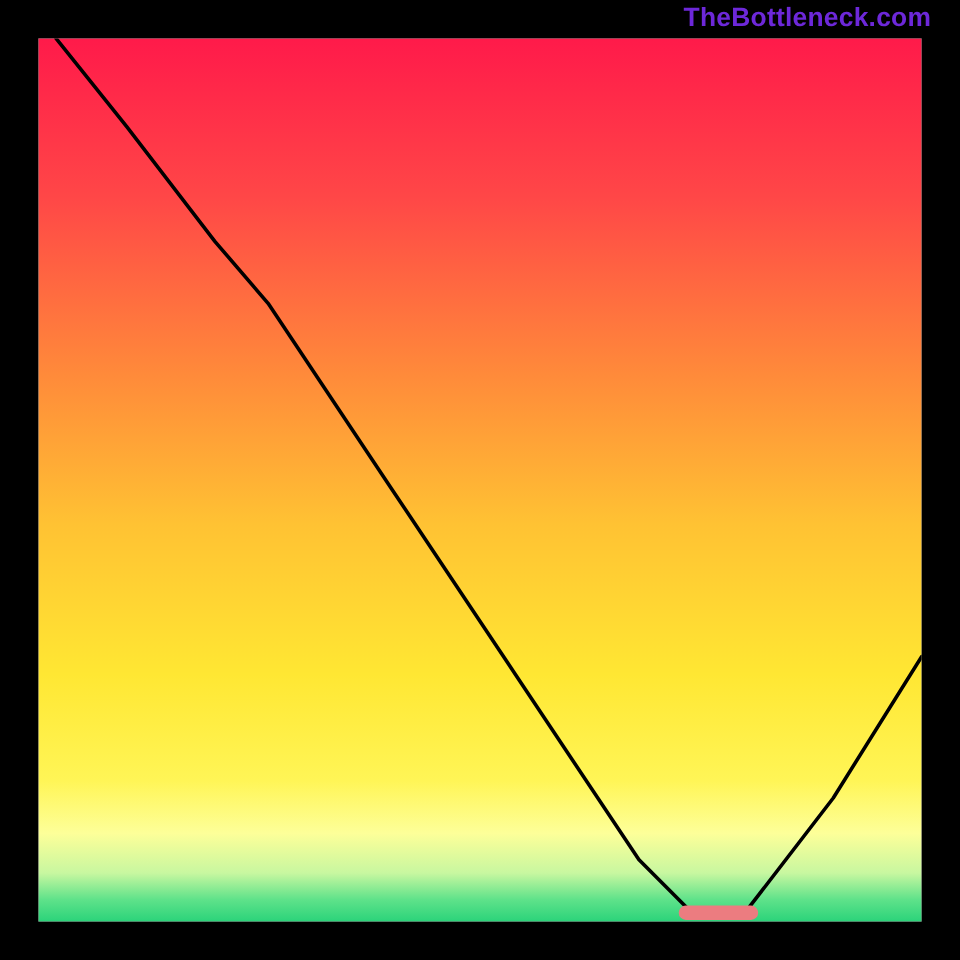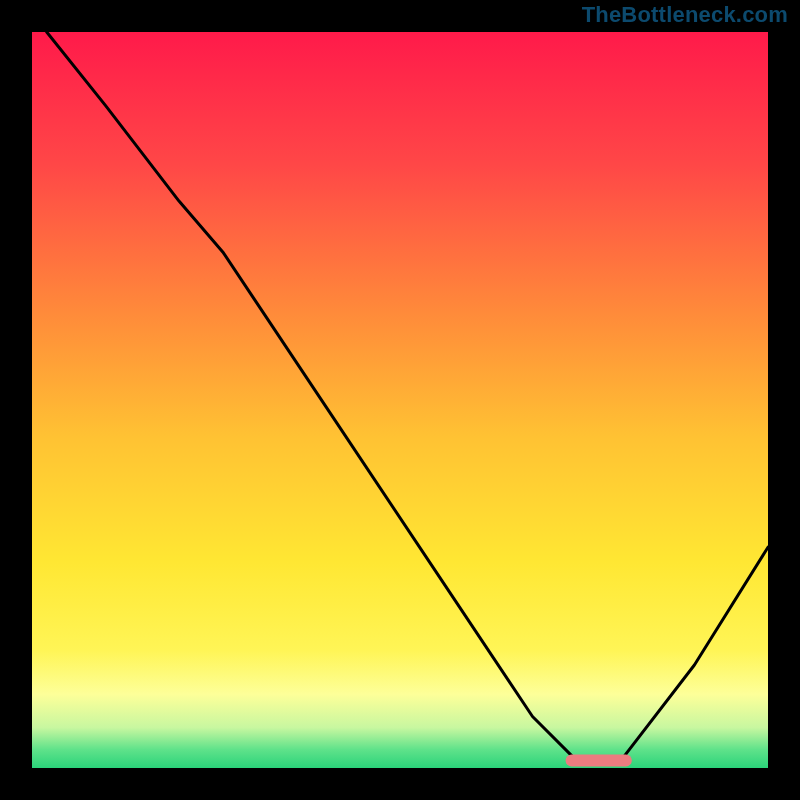--- a/index.html
+++ b/index.html
@@ -12,24 +12,24 @@
     overflow: hidden;
   }
   .stage {
     position: relative;
     width: 800px;
     height: 800px;
   }
   .watermark {
     position: absolute;
     top: 2px;
-    right: 12px;
+    right: 24px;
     font-size: 22px;
     font-weight: 600;
-    color: #0c4a6e;
+    color: #6d28d9;
     letter-spacing: 0.2px;
     user-select: none;
   }
   svg {
     display: block;
   }
 </style>
 </head>
 <body>
 

